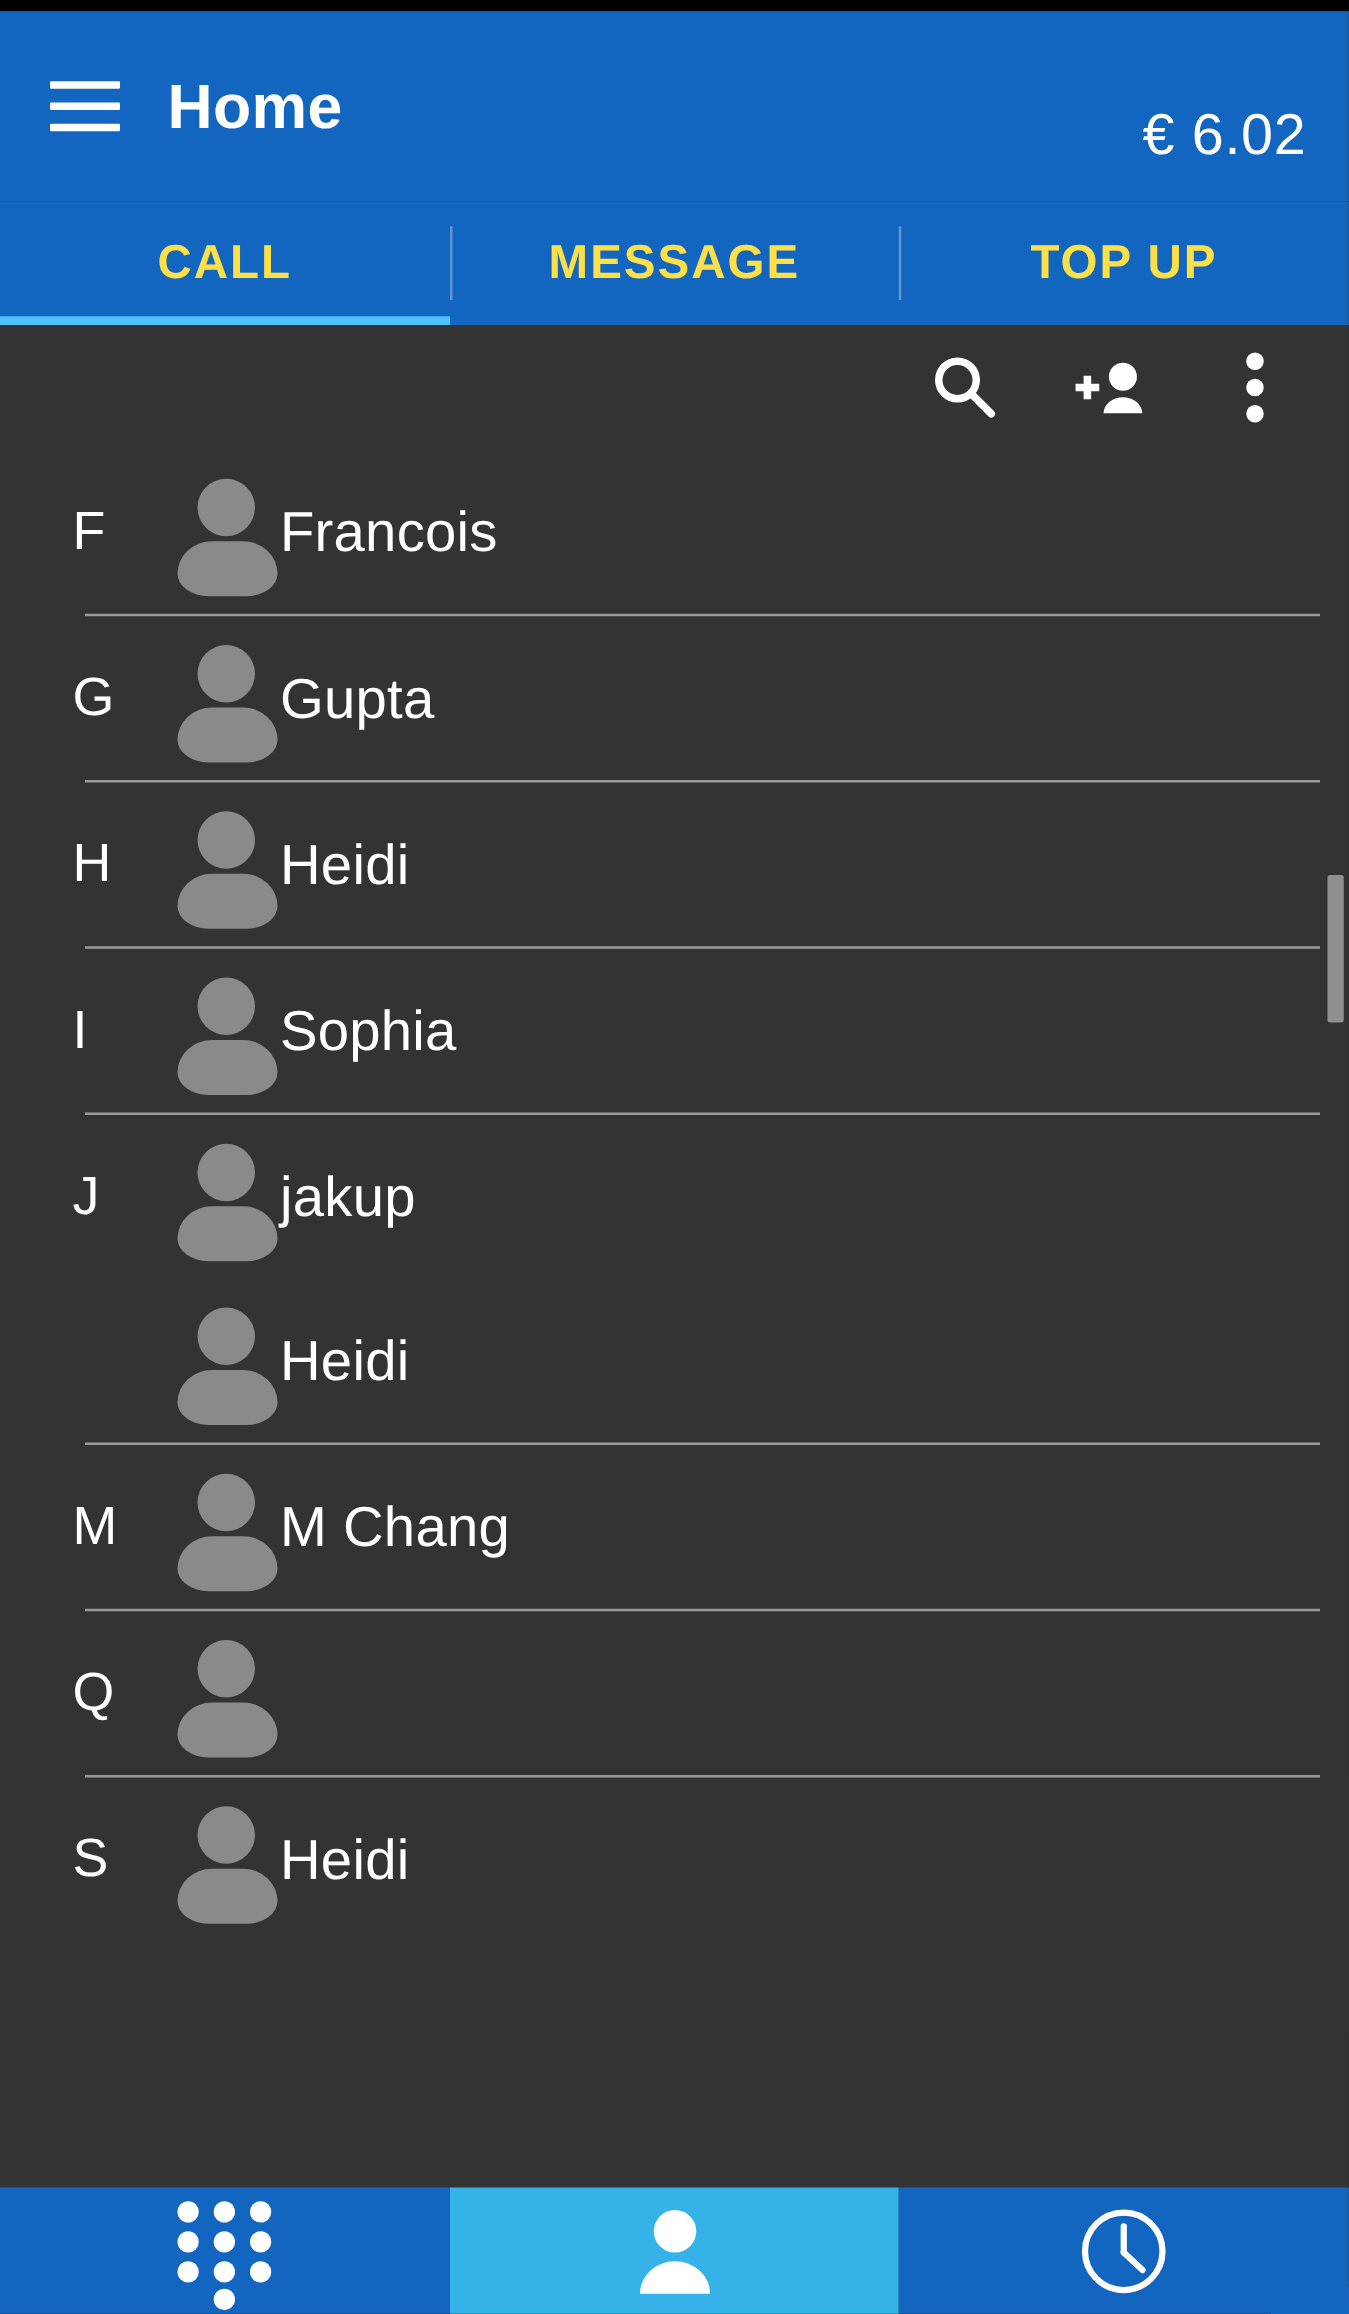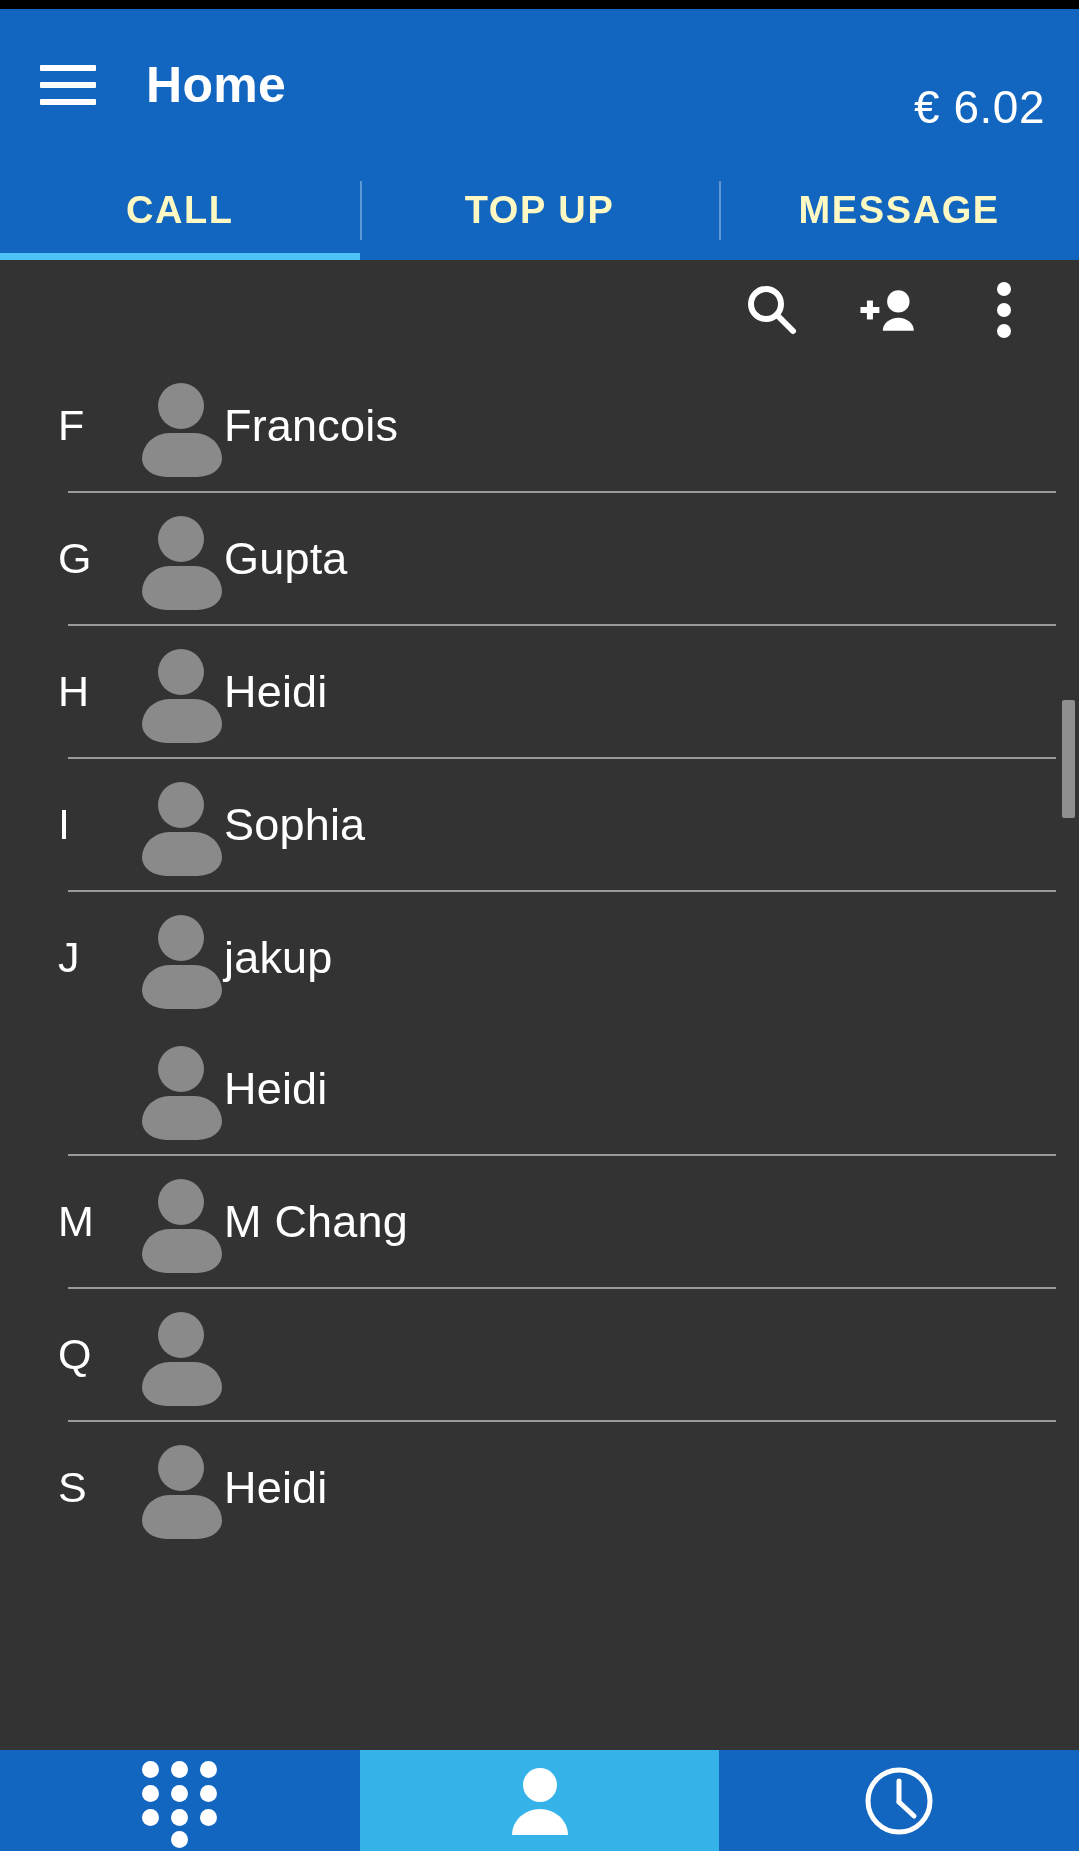--- a/index.html
+++ b/index.html
@@ -12,32 +12,31 @@
   #app { width:1079px; height:1851px; position:relative; background:#333333; }
 
   
   .status-strip { height:9px; background:#000000; width:100%; }
 
   
   .appbar {
     height:152px; background:#1266bf;
     display:flex; align-items:center; padding:0 34px 0 40px;
     position:relative;
-    gap:12px;
   }
   .hamburger { width:56px; height:40px; display:flex; flex-direction:column;
     justify-content:space-between; cursor:pointer; margin-right:38px; }
   .hamburger span { display:block; height:6px; background:#ffffff; border-radius:1px; width:100%; }
   .app-title { color:#ffffff; font-size:50px; font-weight:bold; letter-spacing:0.3px; }
   .balance { margin-left:auto; color:#ffffff; font-size:46px; font-weight:normal; letter-spacing:0.5px;margin-top:44px; }
 
   
   .tabs { height:99px; background:#1266bf; display:flex; position:relative; }
   .tab { flex:1; display:flex; align-items:center; justify-content:center;
-         color:#fef9c3; font-size:38px; font-weight:bold; letter-spacing:1.6px;
+         color:#fde047; font-size:38px; font-weight:bold; letter-spacing:1.6px;
          position:relative; cursor:pointer; }
   .tab + .tab::before {
     content:""; position:absolute; left:0; top:20px; bottom:20px;
     width:2px; background:rgba(255,255,255,0.32);
   }
   .tab-indicator {
     position:absolute; bottom:0; left:0; width:33.333%; height:7px; background:#4fc3f7;
   }
 
   
@@ -87,22 +86,22 @@
       <span></span>
         <span></span>
         <span></span>
     </div>
     <div class="app-title">Home</div>
     <div class="balance">€ 6.02</div>
   </div>
 
   <div class="tabs">
     <div class="tab">CALL</div>
+    <div class="tab">MESSAGE</div>
     <div class="tab">TOP UP</div>
-    <div class="tab">MESSAGE</div>
     <div class="tab-indicator"></div>
   </div>
 
   <div class="content">
 
     <div class="list-toolbar">
       <div class="tool-icon">
         <svg width="60" height="60" viewBox="0 0 60 60">
           <circle cx="24" cy="24" r="15" fill="none" stroke="#ffffff" stroke-width="6"></circle>
           <line x1="35" y1="35" x2="51" y2="51" stroke="#ffffff" stroke-width="6" stroke-linecap="round"></line>

